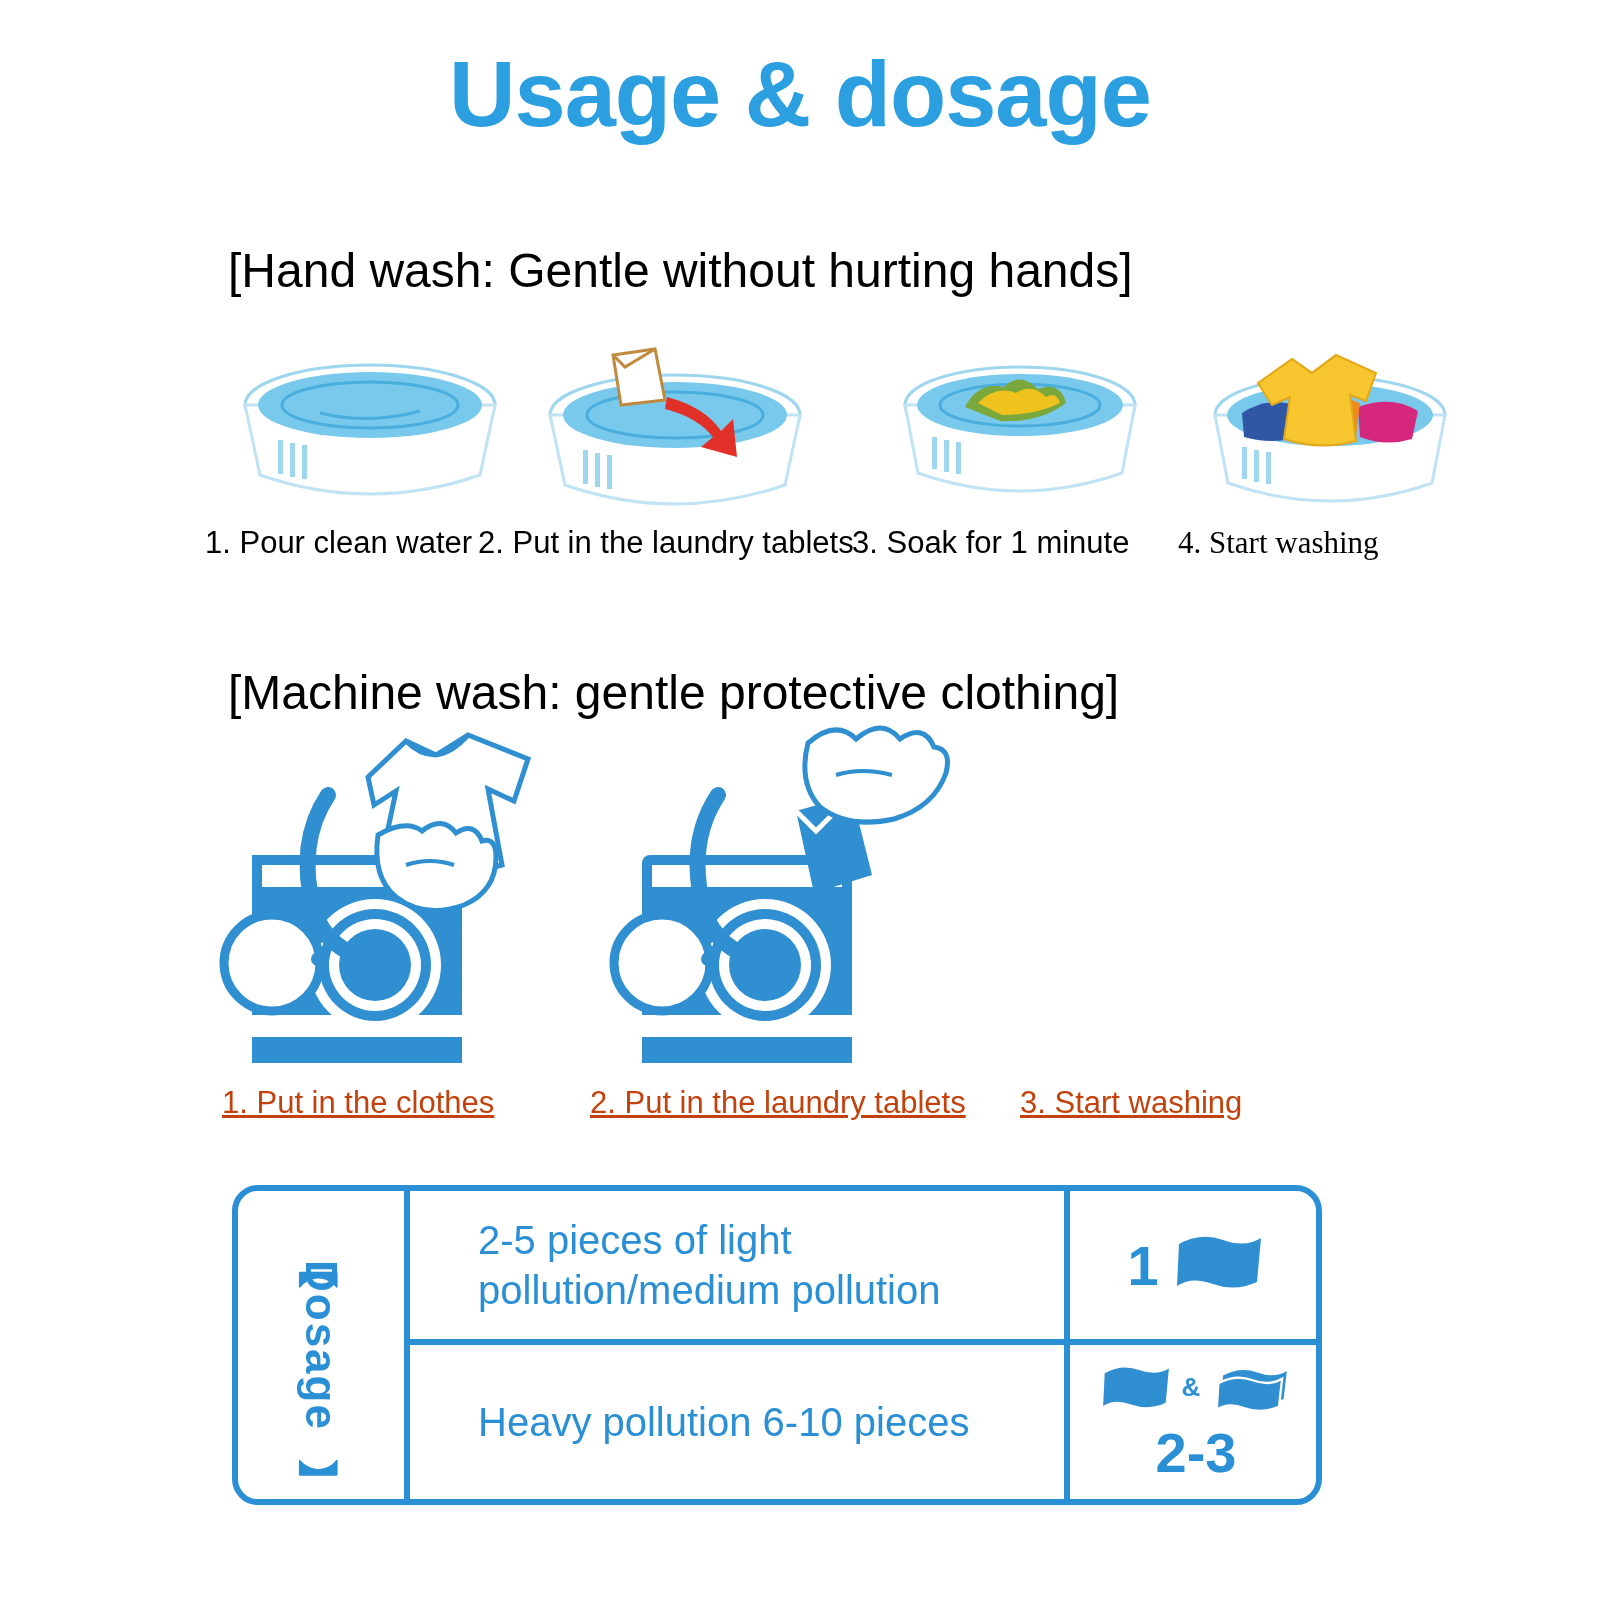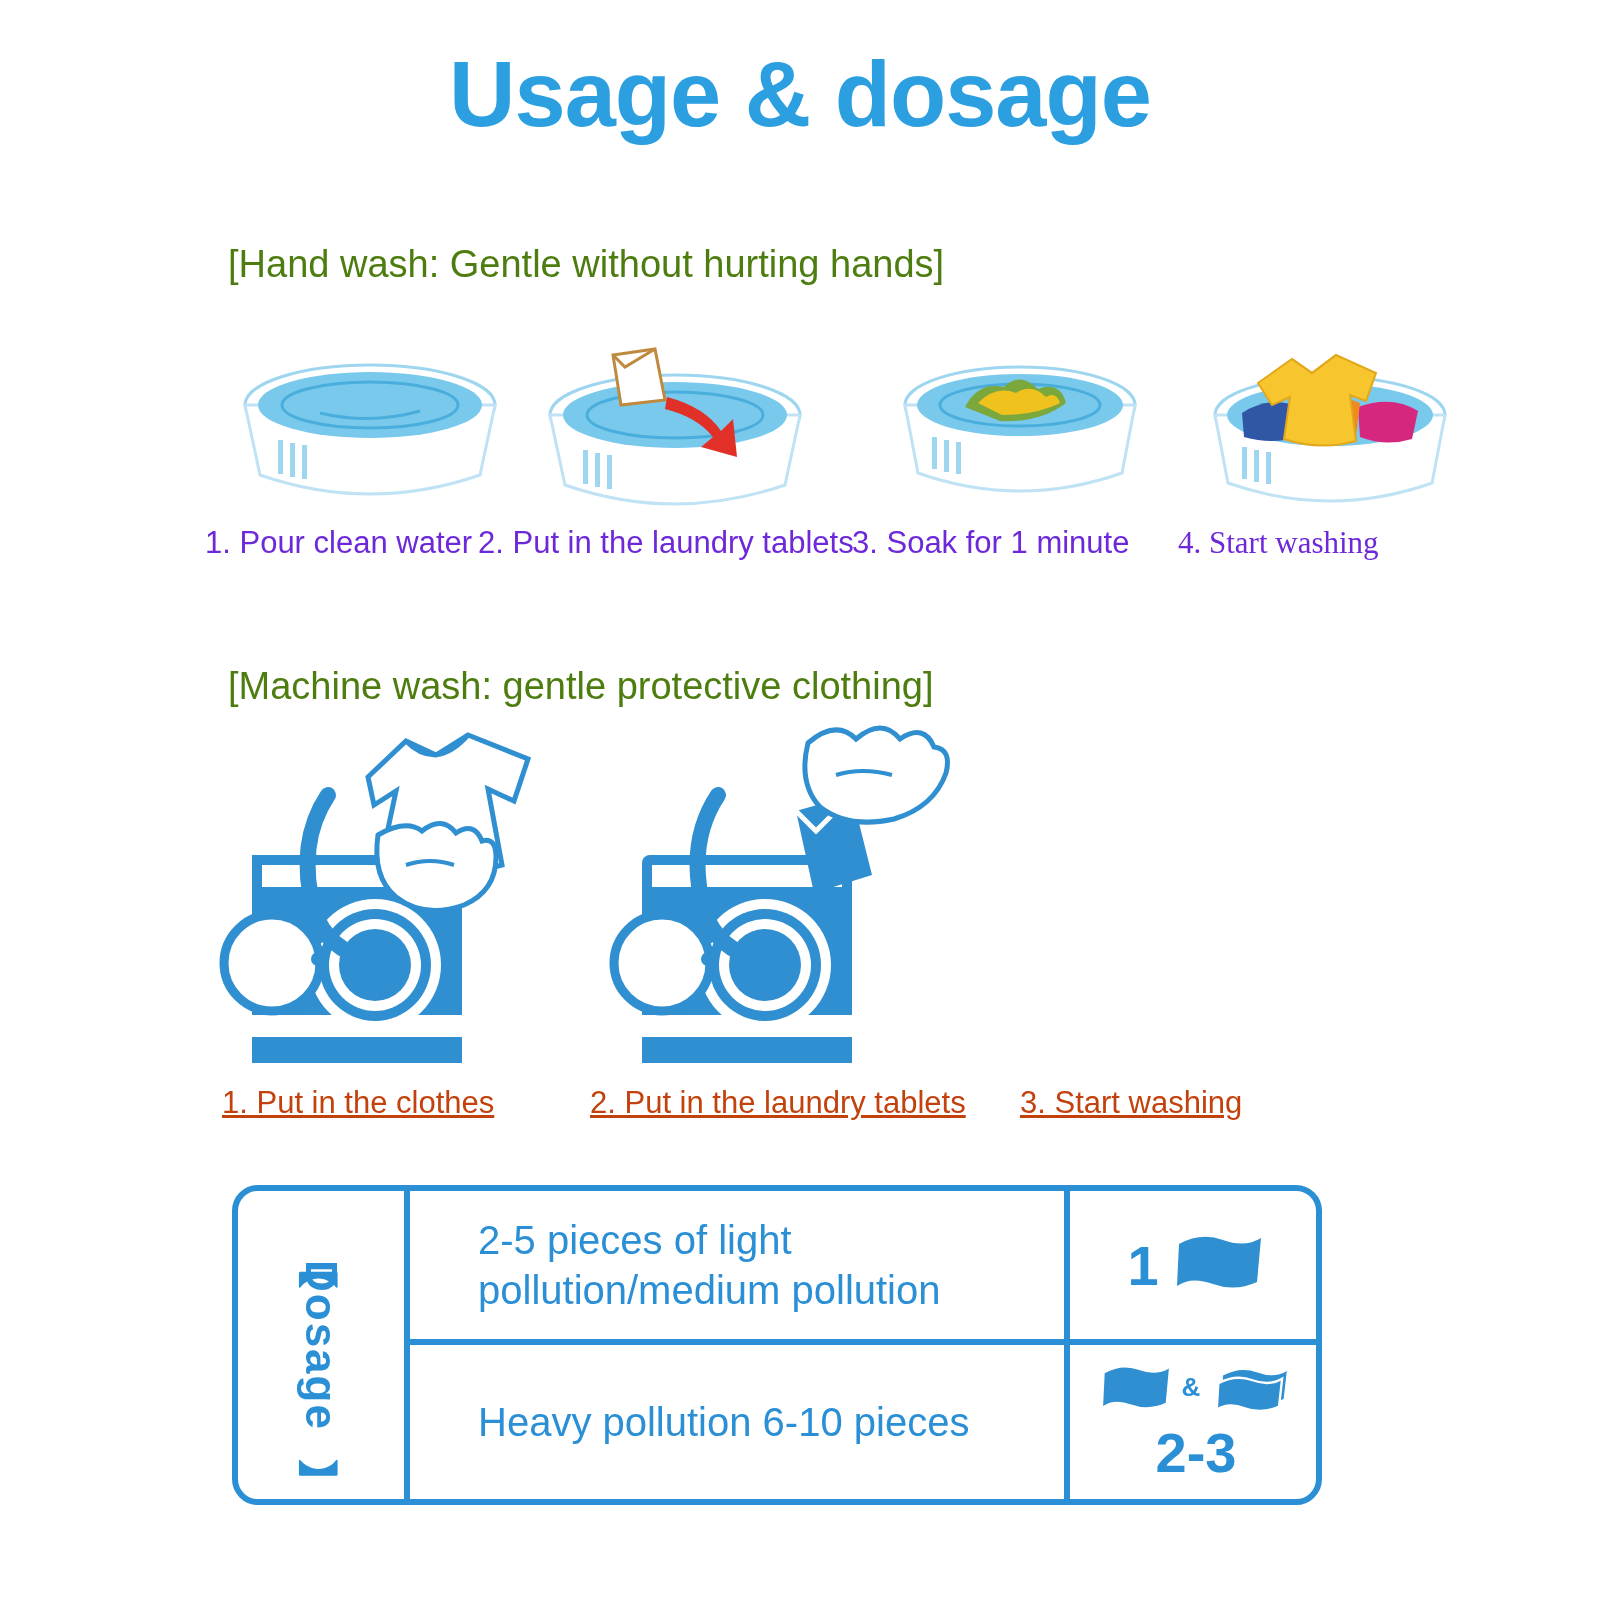--- a/index.html
+++ b/index.html
@@ -30,22 +30,22 @@
     text-align: center;
     font-size: 92px;
     font-weight: bold;
     color: #2b9fe0;
     letter-spacing: -1px;
   }
 
   
   .section-head {
     position: absolute;
-    font-size: 38px;
-    color: #4d7c0f;
+    font-size: 48px;
+    color: #000000;
     white-space: nowrap;
   }
   #hand-head { top: 243px; left: 228px; }
   #machine-head { top: 665px; left: 228px; text-align: center; }
 
   
   .hand-row {
     position: absolute;
     top: 345px;
     left: 180px;
@@ -59,21 +59,21 @@
   }
   .hand-step .art {
     position: relative;
     width: 300px;
     height: 180px;
   }
   .hand-caption {
     position: absolute;
     top: 525px;
     font-size: 31px;
-    color: #6d28d9;
+    color: #000000;
     white-space: nowrap;
   }
 
   
   .machine-row {
     position: absolute;
     top: 705px;
     left: 180px;
     width: 1290px;
     height: 380px;

